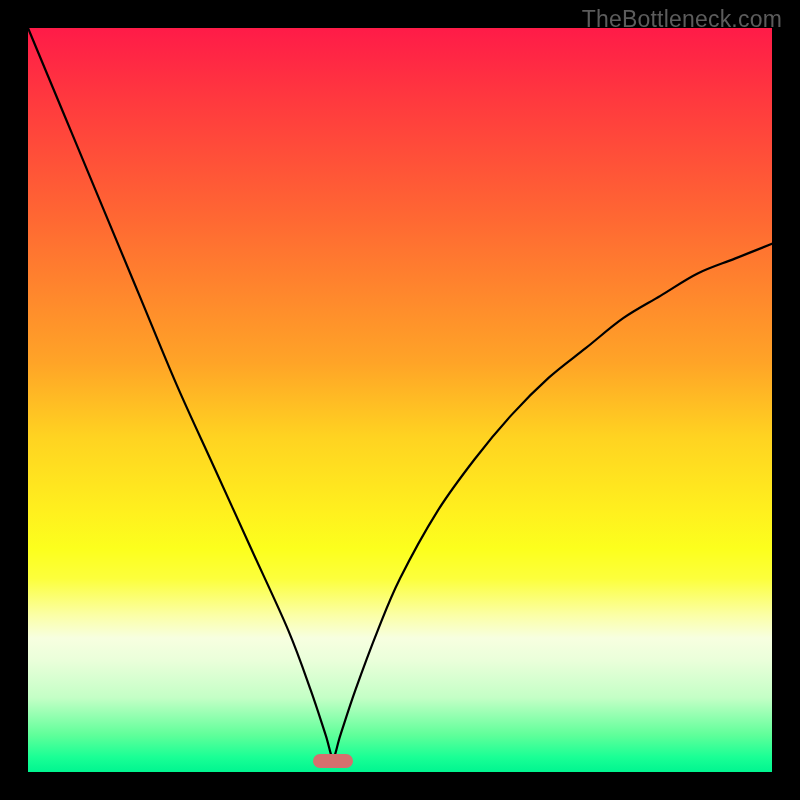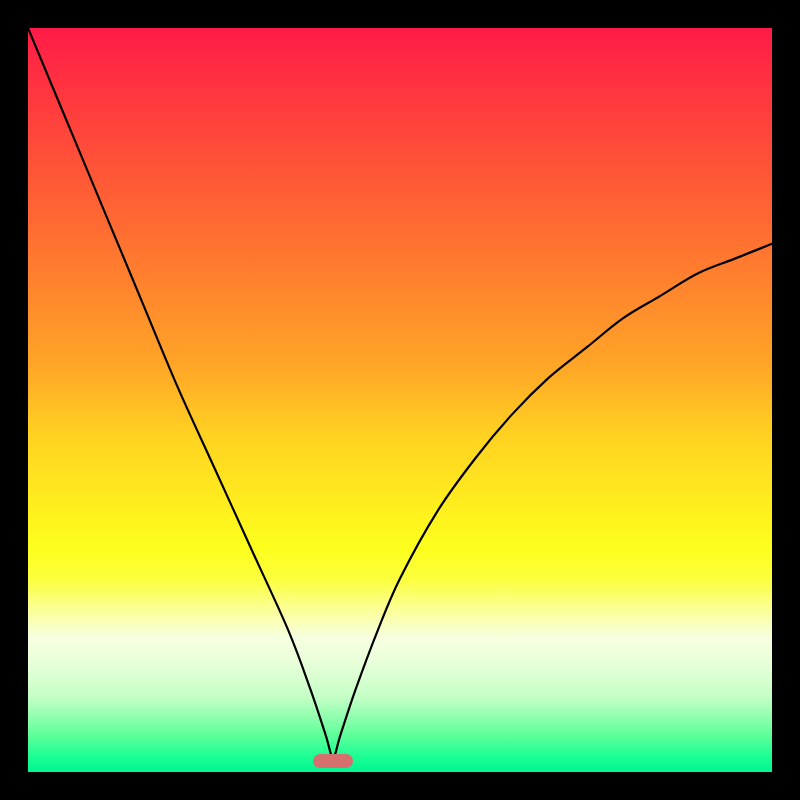--- a/index.html
+++ b/index.html
@@ -70,13 +70,14 @@
 </head>
 <body>
 
 <div class="frame">
   <div class="plot-area">
     <svg class="curve" viewBox="0 0 744 744" preserveAspectRatio="none">
       <path id="curve-path" d="M 0.00 0.00 C 6.20 14.88, 24.80 59.52, 37.20 89.28 C 49.60 119.04, 62.00 148.80, 74.40 178.56 C 86.80 208.32, 99.20 238.08, 111.60 267.84 C 124.00 297.60, 136.40 328.60, 148.80 357.12 C 161.20 385.64, 173.60 411.68, 186.00 438.96 C 198.40 466.24, 210.80 493.52, 223.20 520.80 C 235.60 548.08, 250.48 579.08, 260.40 602.64 C 270.32 626.20, 276.52 644.80, 282.72 662.16 C 288.92 679.52, 293.88 695.64, 297.60 706.80 C 301.32 717.96, 302.56 729.12, 305.04 729.12 C 307.52 729.12, 308.76 717.96, 312.48 706.80 C 316.20 695.64, 321.16 679.52, 327.36 662.16 C 333.56 644.80, 342.24 621.24, 349.68 602.64 C 357.12 584.04, 362.08 570.40, 372.00 550.56 C 381.92 530.72, 396.80 503.44, 409.20 483.60 C 421.60 463.76, 434.00 447.64, 446.40 431.52 C 458.80 415.40, 471.20 400.52, 483.60 386.88 C 496.00 373.24, 508.40 360.84, 520.80 349.68 C 533.20 338.52, 545.60 329.84, 558.00 319.92 C 570.40 310.00, 582.80 298.84, 595.20 290.16 C 607.60 281.48, 620.00 275.28, 632.40 267.84 C 644.80 260.40, 657.20 251.72, 669.60 245.52 C 682.00 239.32, 694.40 235.60, 706.80 230.64 C 719.20 225.68, 737.80 218.24, 744.00 215.76" stroke="#000" stroke-width="2.2" fill="none" stroke-linecap="round" stroke-linejoin="round"></path>
     </svg>
     <div class="marker" id="min-marker" style="left: 305.04px; top: 732.84px;"></div>
   </div>
+  <div class="watermark">TheBottleneck.com</div>
 </div>
 
 </body></html>

